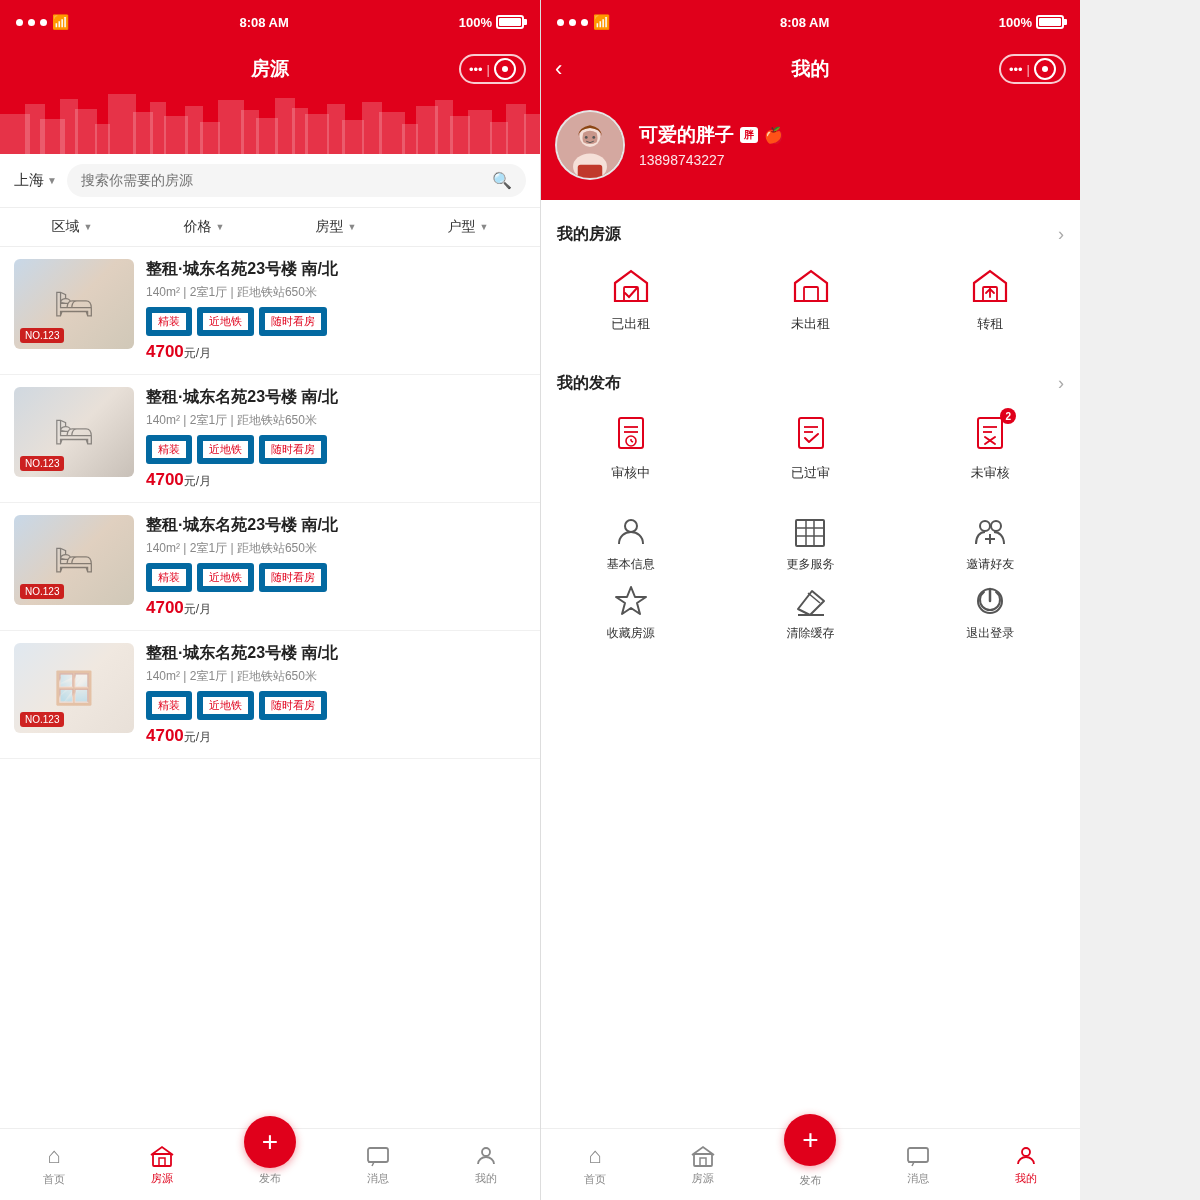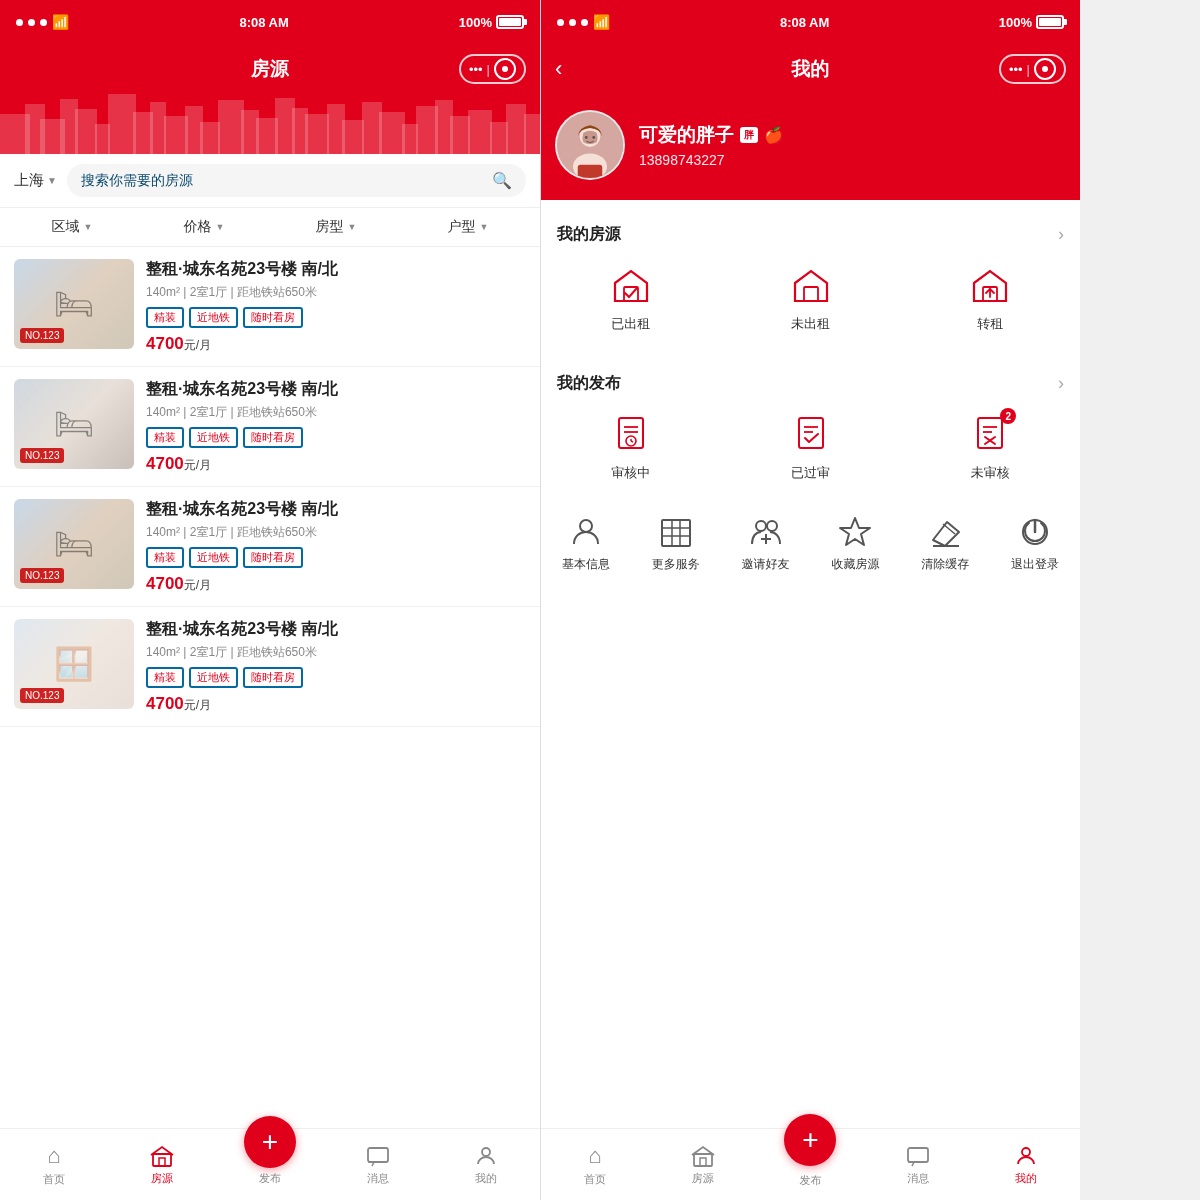--- a/index.html
+++ b/index.html
@@ -133,21 +133,21 @@
     .chevron-down { font-size: 10px; color: #888; }
     .search-input-wrap {
       flex: 1;
       background: #f5f5f5;
       border-radius: 20px;
       display: flex;
       align-items: center;
       padding: 7px 14px;
       gap: 6px;
     }
-    .search-placeholder { font-size: 14px; color: #0c4a6e; flex: 1; }
+    .search-placeholder { font-size: 14px; color: #737373; flex: 1; }
     .search-icon-circle { color: #999; font-size: 16px; }
 
     
     .filter-bar {
       display: flex;
       padding: 10px 6px;
       border-bottom: 1px solid #eee;
       flex-shrink: 0;
     }
     .filter-item {
@@ -196,21 +196,21 @@
     .room-img-1 { background: linear-gradient(135deg, #c8d8e8 0%, #e0d0c0 50%, #d0c8b8 100%); }
     .room-img-2 { background: linear-gradient(135deg, #d0d8e0 0%, #e8e0d8 50%, #c8c0b8 100%); }
     .room-img-3 { background: linear-gradient(135deg, #c8d8e8 0%, #e0d0c0 50%, #d0c8b8 100%); }
     .room-img-4 { background: linear-gradient(135deg, #e0e8f0 0%, #f0e8e0 50%, #e8e0d8 100%); }
 
     .listing-info { flex: 1; }
     .listing-title { font-size: 16px; font-weight: 600; color: #222; margin-bottom: 4px; }
     .listing-meta { font-size: 12px; color: #888; margin-bottom: 6px; }
     .listing-tags { display: flex; gap: 5px; margin-bottom: 6px; flex-wrap: wrap; }
     .tag {
-      border: 2px solid #0369a1;
+      border: 6px solid #0369a1;
       color: #e0001b;
       font-size: 11px;
       padding: 1px 6px;
       border-radius: 3px;
     }
     .listing-price { font-size: 17px; font-weight: 700; color: #e0001b; }
     .price-unit { font-size: 12px; color: #404040; font-weight: 400; }
 
     
     .bottom-nav {
@@ -323,21 +323,21 @@
       font-weight: 700;
       min-width: 16px; height: 16px;
       border-radius: 8px;
       display: flex; align-items: center; justify-content: center;
       padding: 0 3px;
     }
 
     
     .services-grid {
       display: grid;
-      grid-template-columns: repeat(6, 1fr);
+      grid-template-columns: repeat(3, 1fr);
       padding: 6px 0 16px;
       gap: 10px 0;
     }
     .service-item {
       display: flex;
       flex-direction: column;
       align-items: center;
       gap: 6px;
     }
     .service-label { font-size: 12px; color: #333; }

